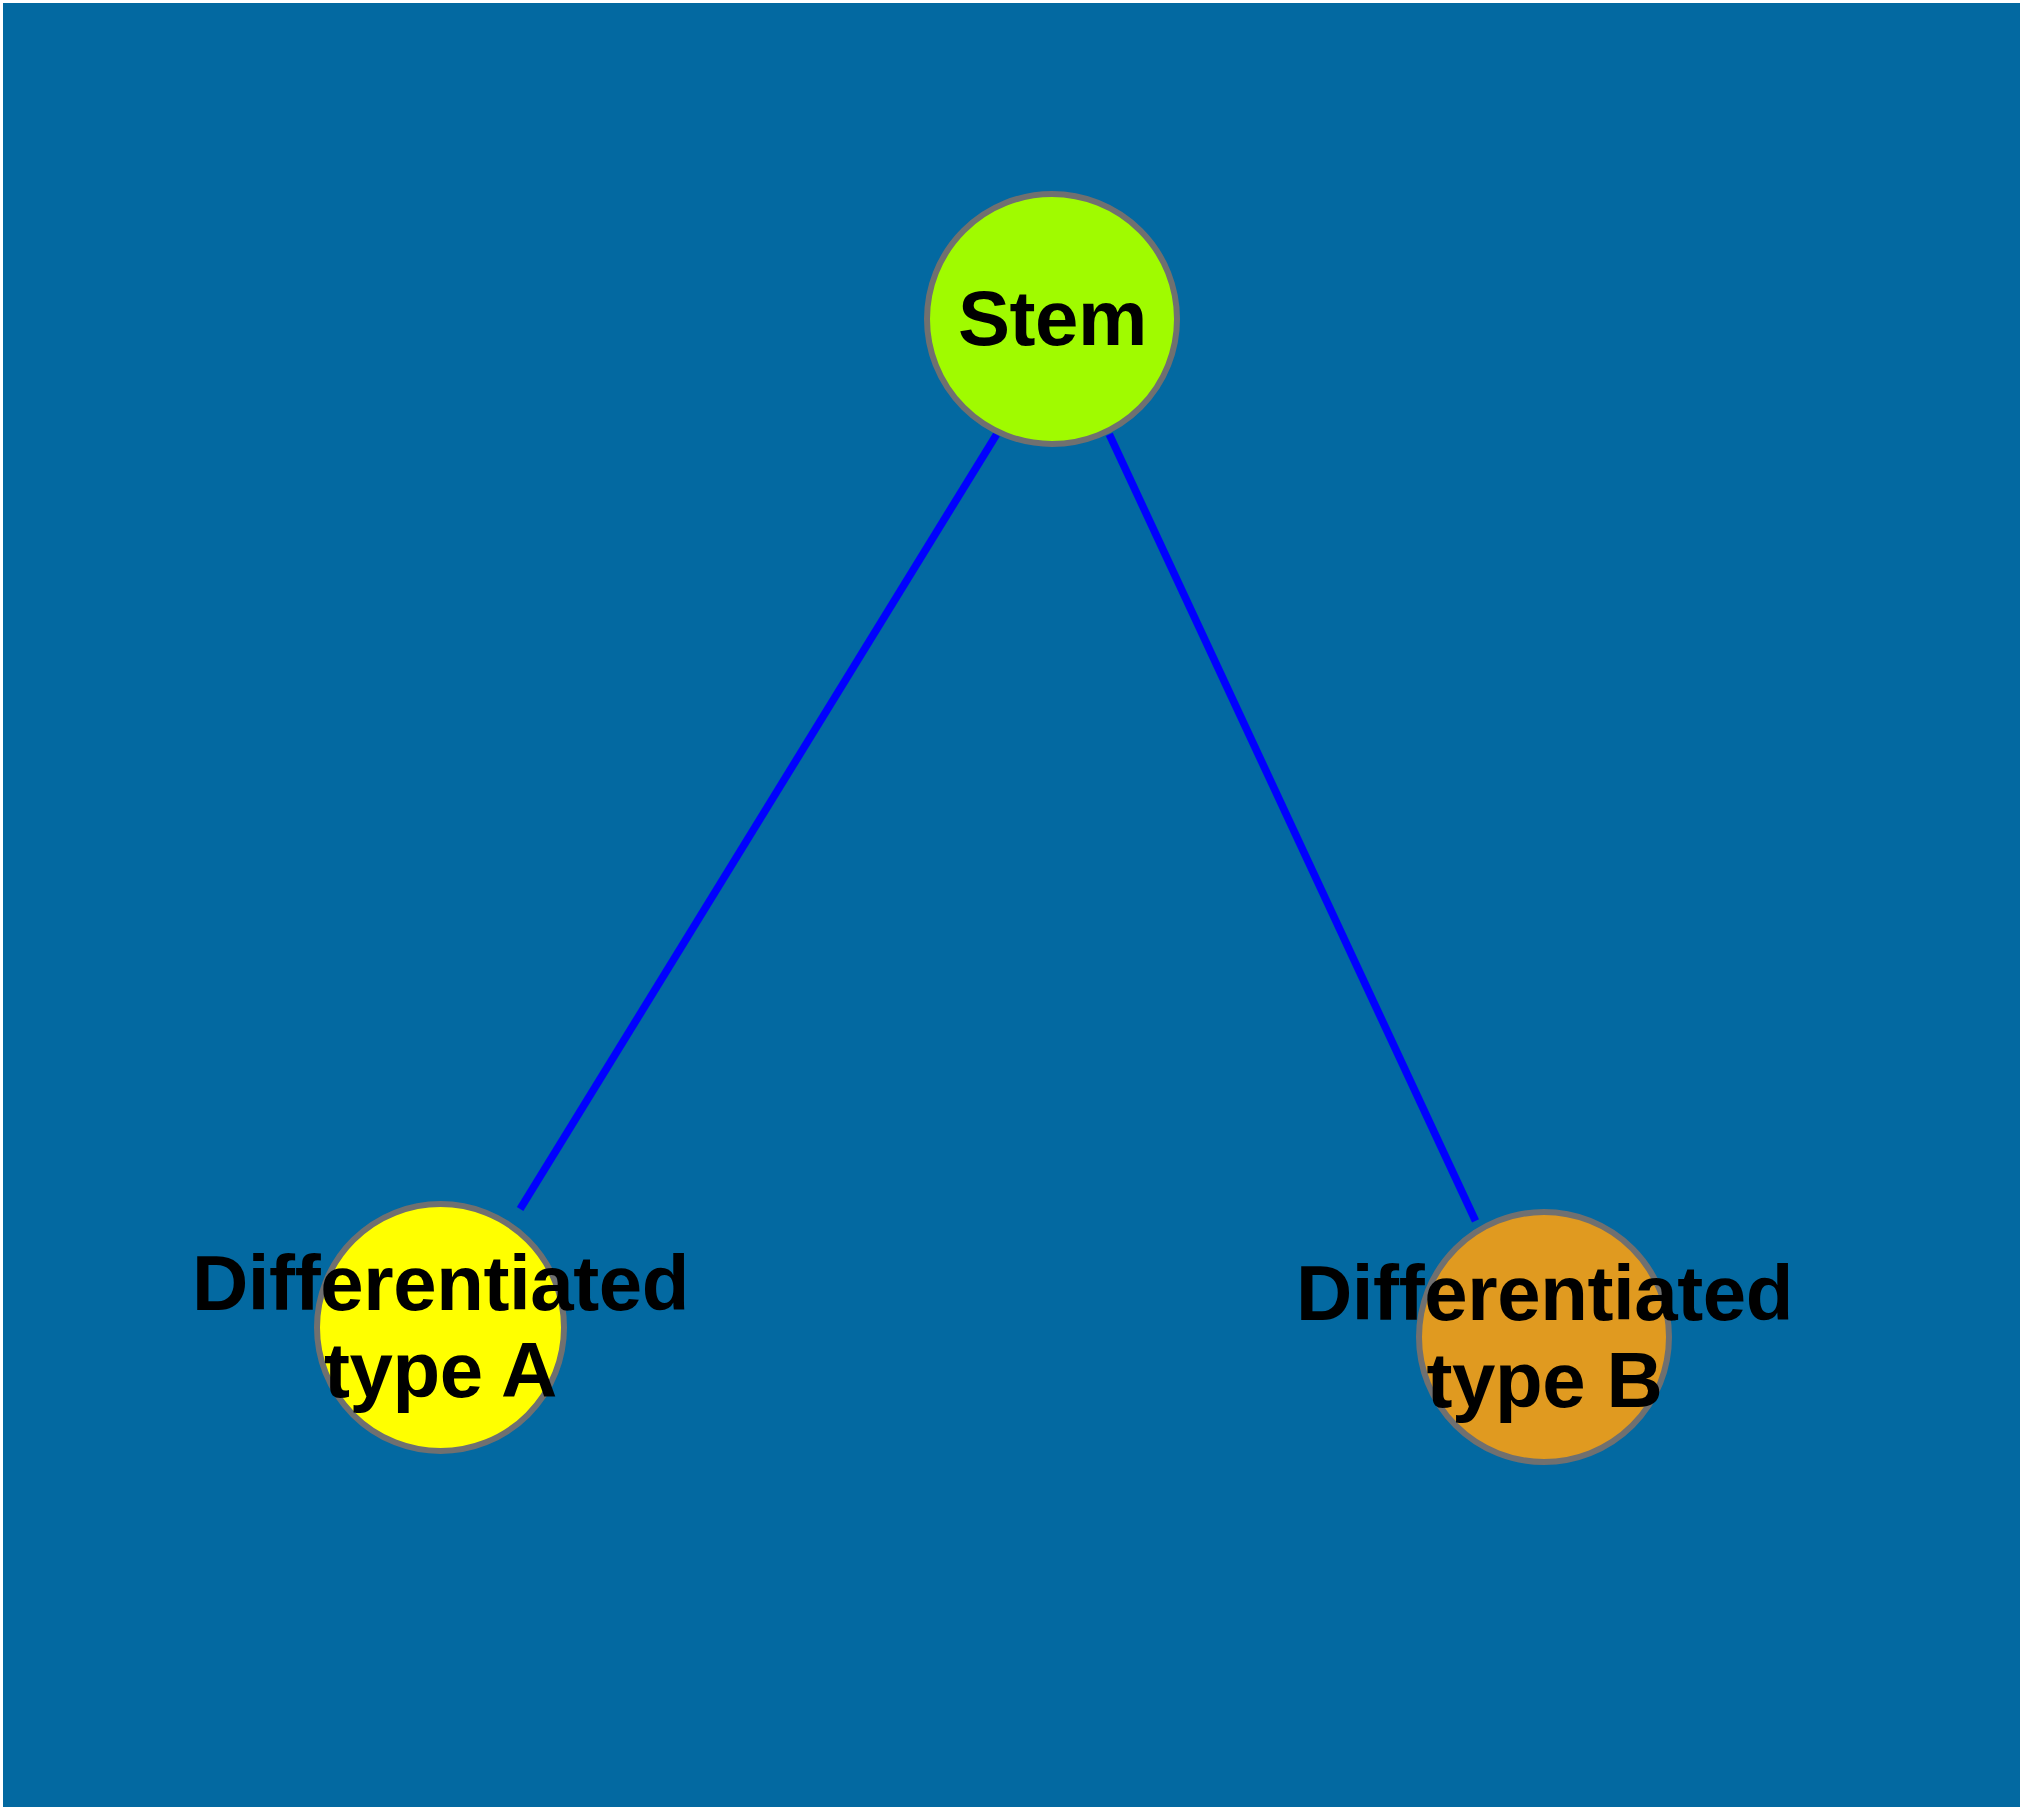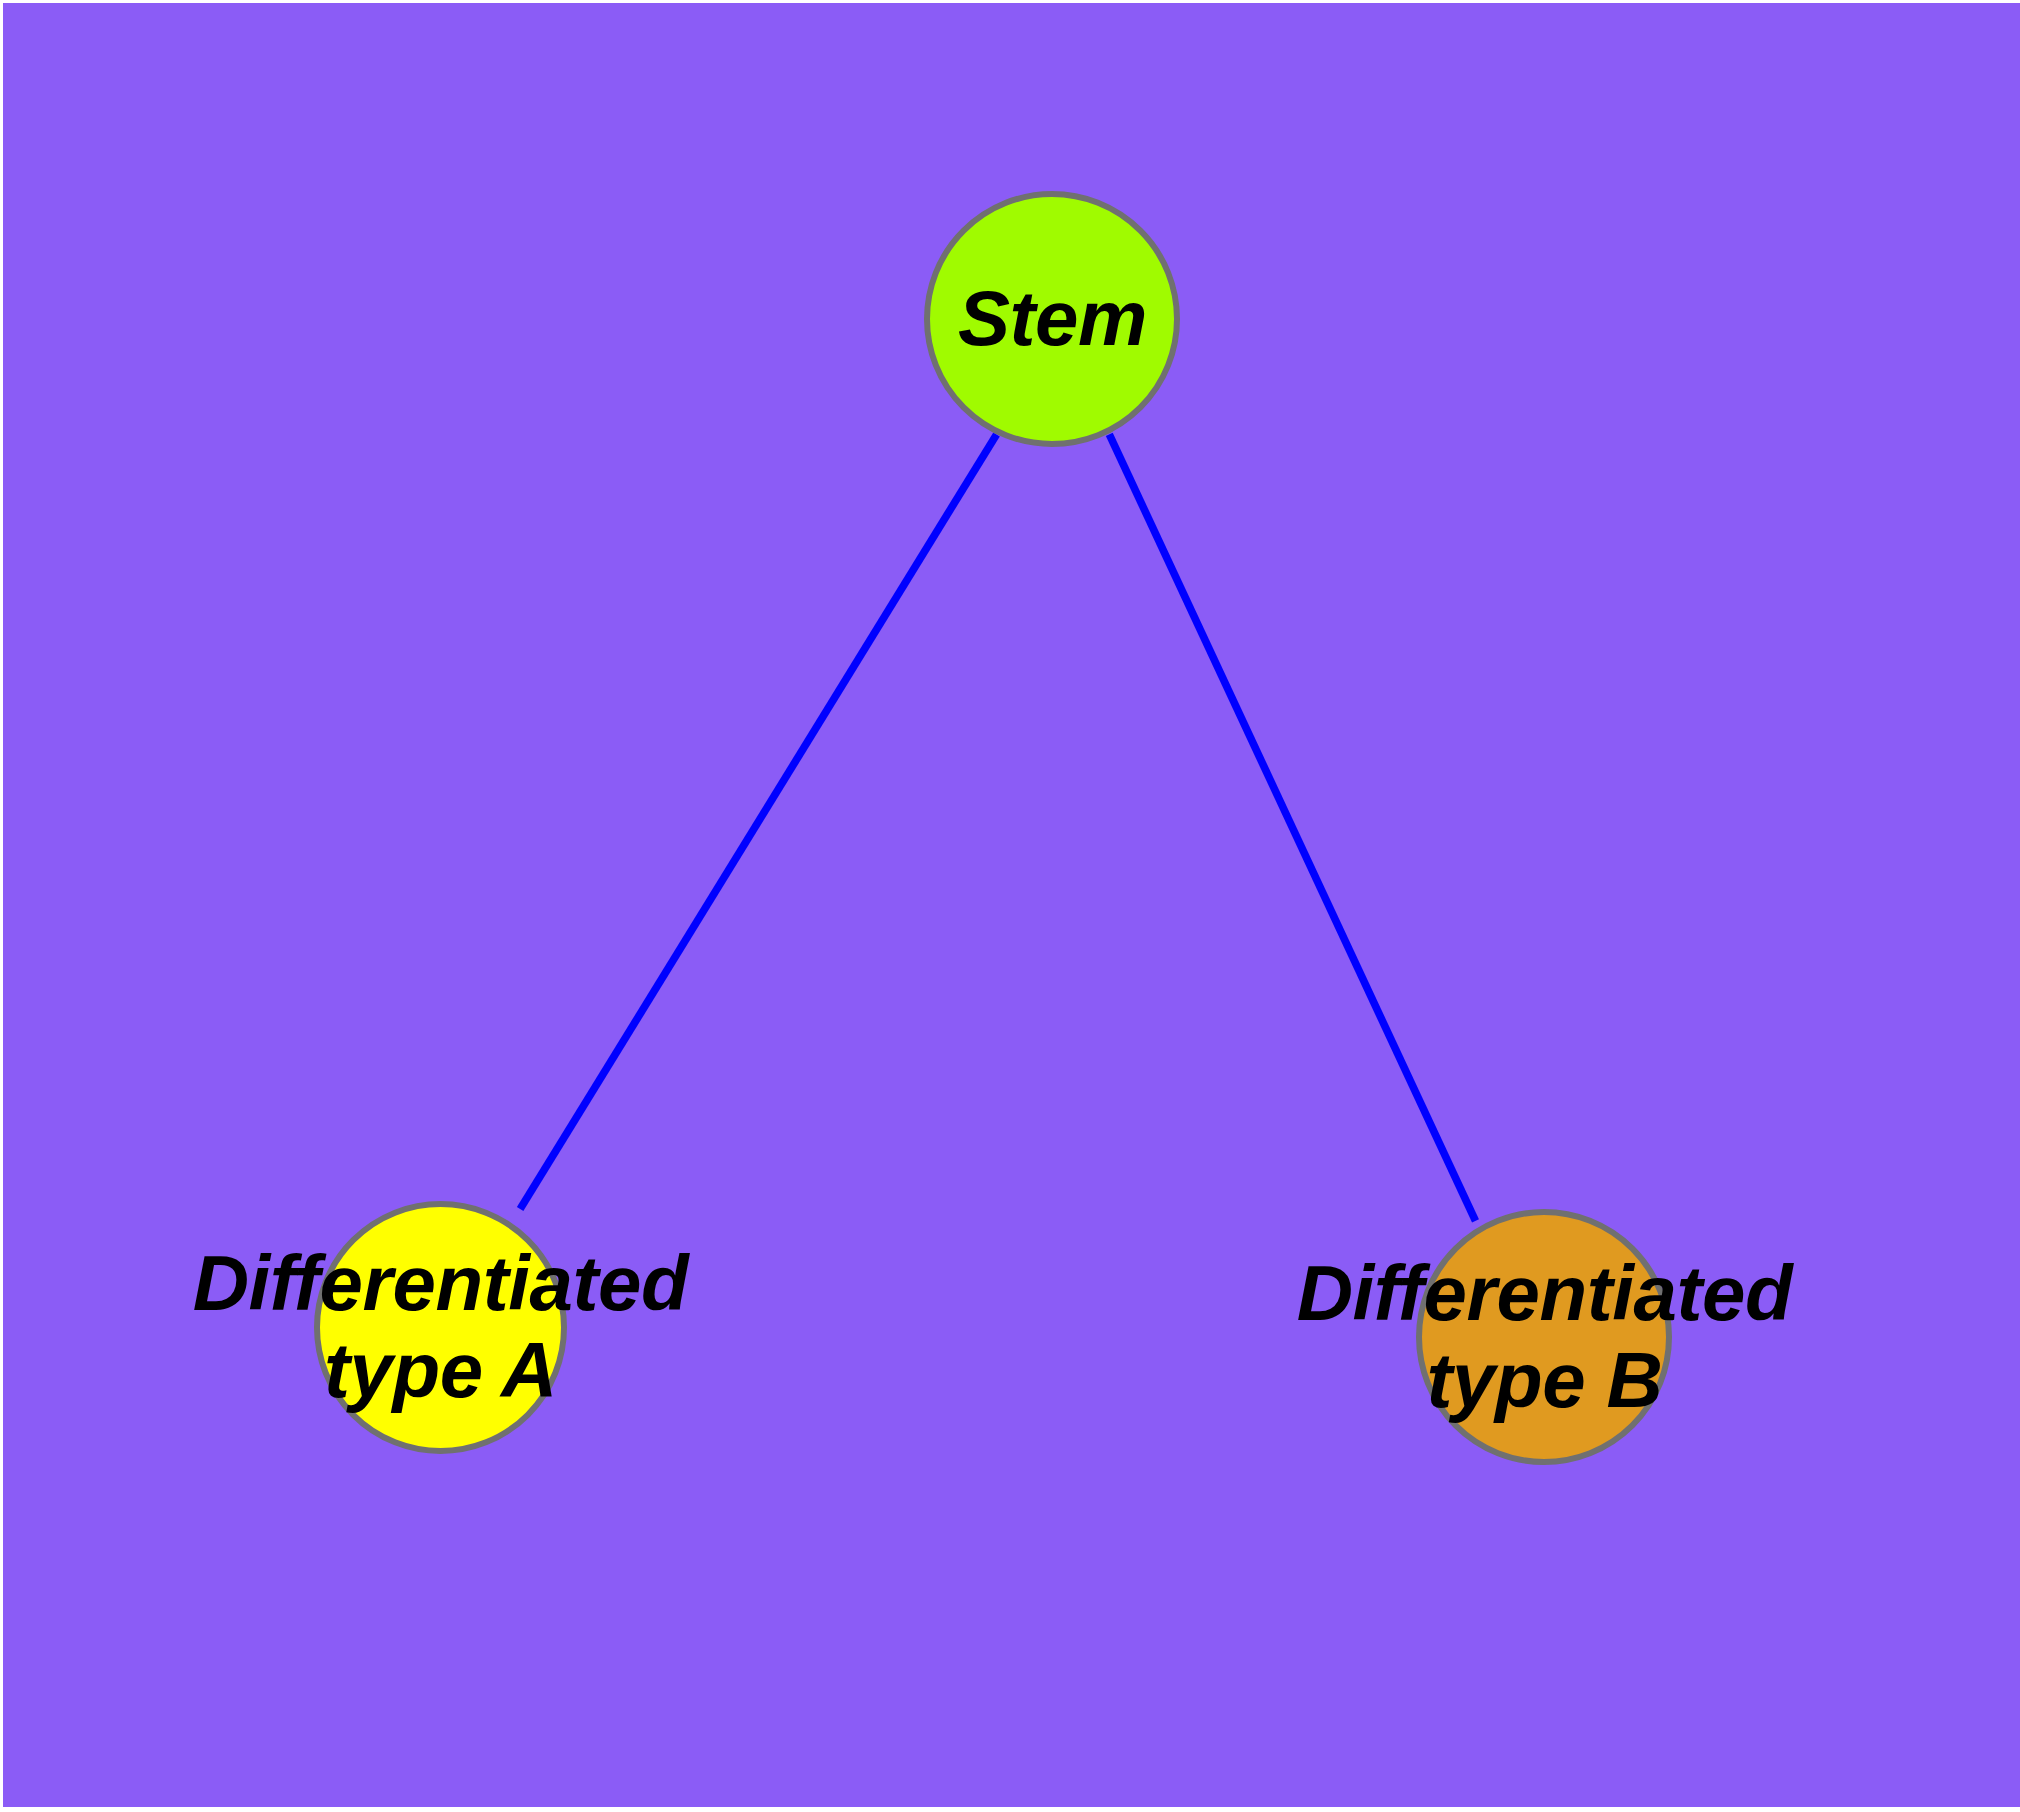--- a/index.html
+++ b/index.html
@@ -44,21 +44,21 @@
     font-weight: bold;
     line-height: 1.12;
     white-space: pre;
     pointer-events: none;
     letter-spacing: -0.4px;
   }
 </style>
 </head>
 <body>
 
-<div id="canvas" style="width: 2021px; height: 1812px; background: #8b5cf6; font-style: italic;">
+<div id="canvas" style="width: 2021px; height: 1812px; background: #0369a1;">
 
   <svg id="graph-svg" viewBox="0 0 2384 2138" preserveAspectRatio="none" aria-hidden="true">
     <g id="edges-layer">
         <line x1="1172" y1="509" x2="610" y2="1423" stroke="#0000ff" stroke-width="9" stroke-linecap="butt"></line>
         <line x1="1305" y1="509" x2="1737" y2="1437" stroke="#0000ff" stroke-width="9" stroke-linecap="butt"></line>
       </g>
   </svg>
 
   <div id="nodes-layer">
       <div class="node-group" style="left: 0px; top: 0px;">

